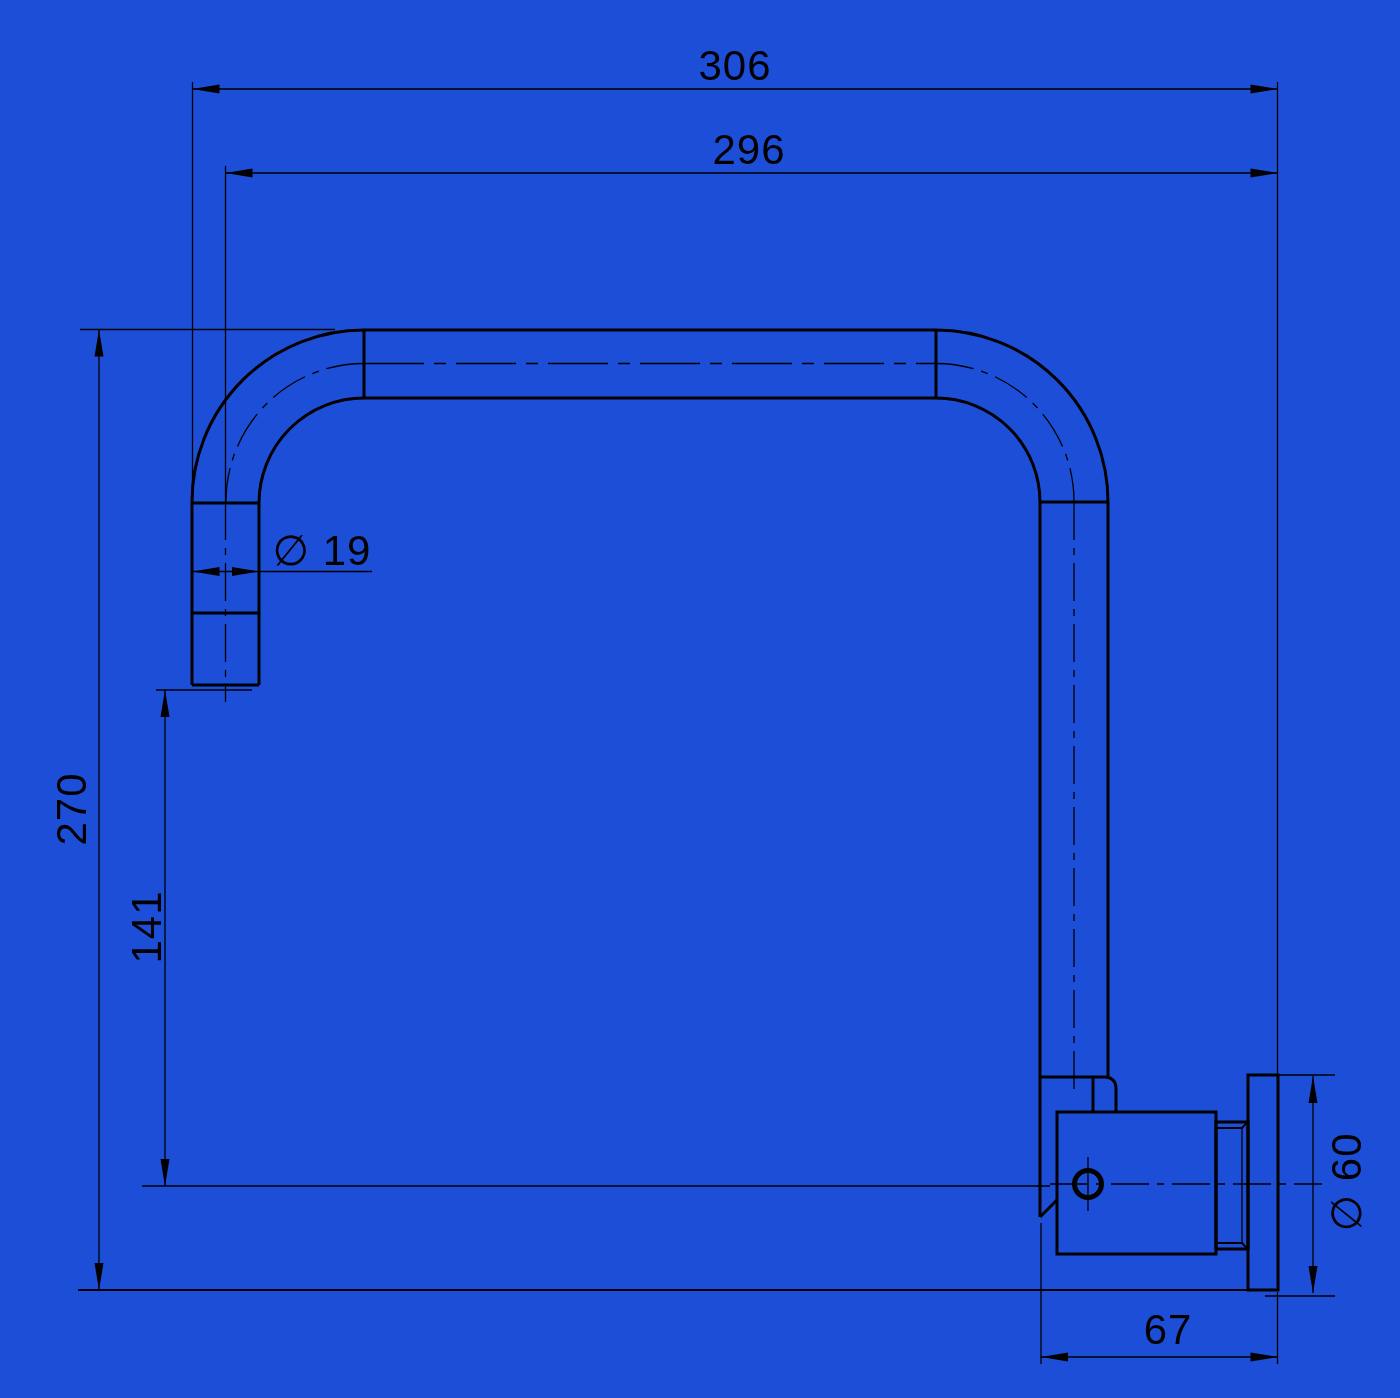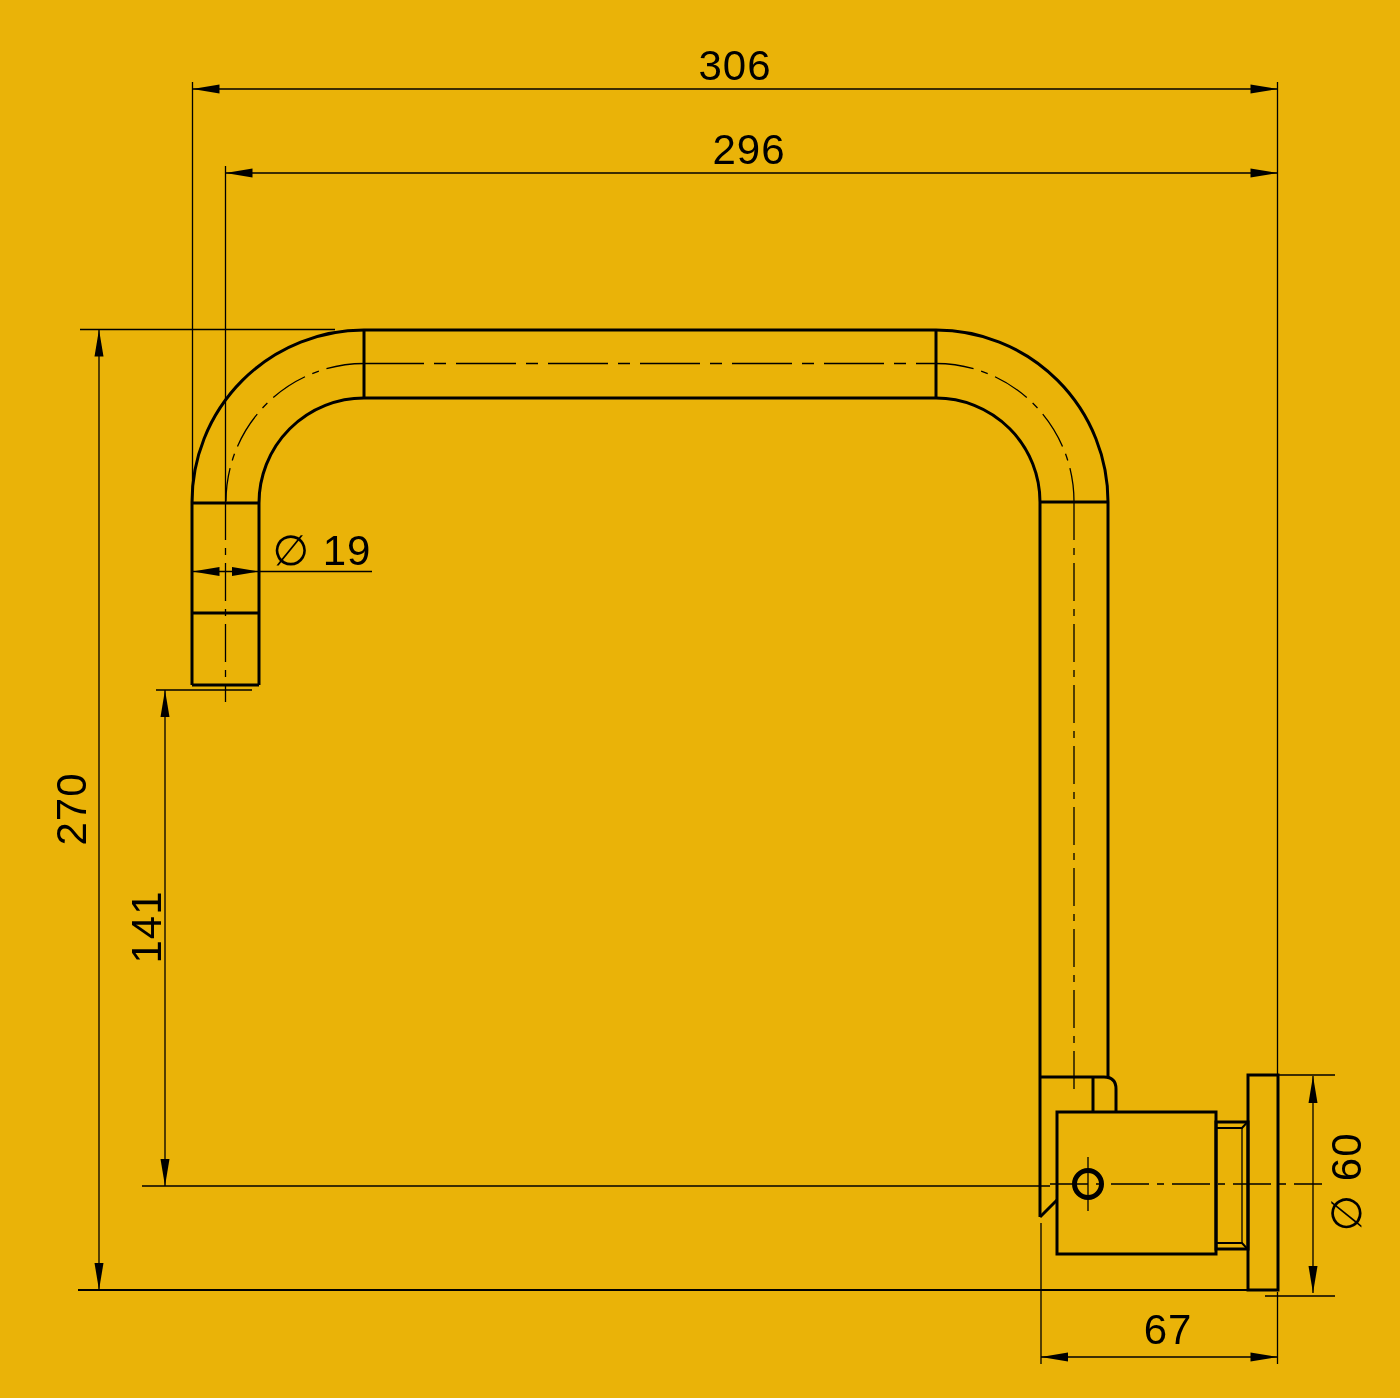--- a/index.html
+++ b/index.html
@@ -4,21 +4,21 @@
 <style>
   html, body {
     margin: 0;
     padding: 0;
     background: #ffffff;
   }
   .canvas {
     position: relative;
     width: 1400px;
     height: 1398px;
-    background: #eab308;
+    background: #1d4ed8;
     overflow: hidden;
   }
   svg { display: block; }
   .obj   { stroke: #000; stroke-width: 3;   fill: none; stroke-linecap: butt; }
   .obj2  { stroke: #000; stroke-width: 2;   fill: none; }
   .thin  { stroke: #000; stroke-width: 1.3; fill: none; }
   .cl    { stroke: #000; stroke-width: 1.3; fill: none; stroke-dasharray: 38 8 7 8; }
   .cl-long { stroke: #000; stroke-width: 1.3; fill: none; stroke-dasharray: 60 10 12 10; }
   .arrow { fill: #000; stroke: none; }
   .dimtext {

